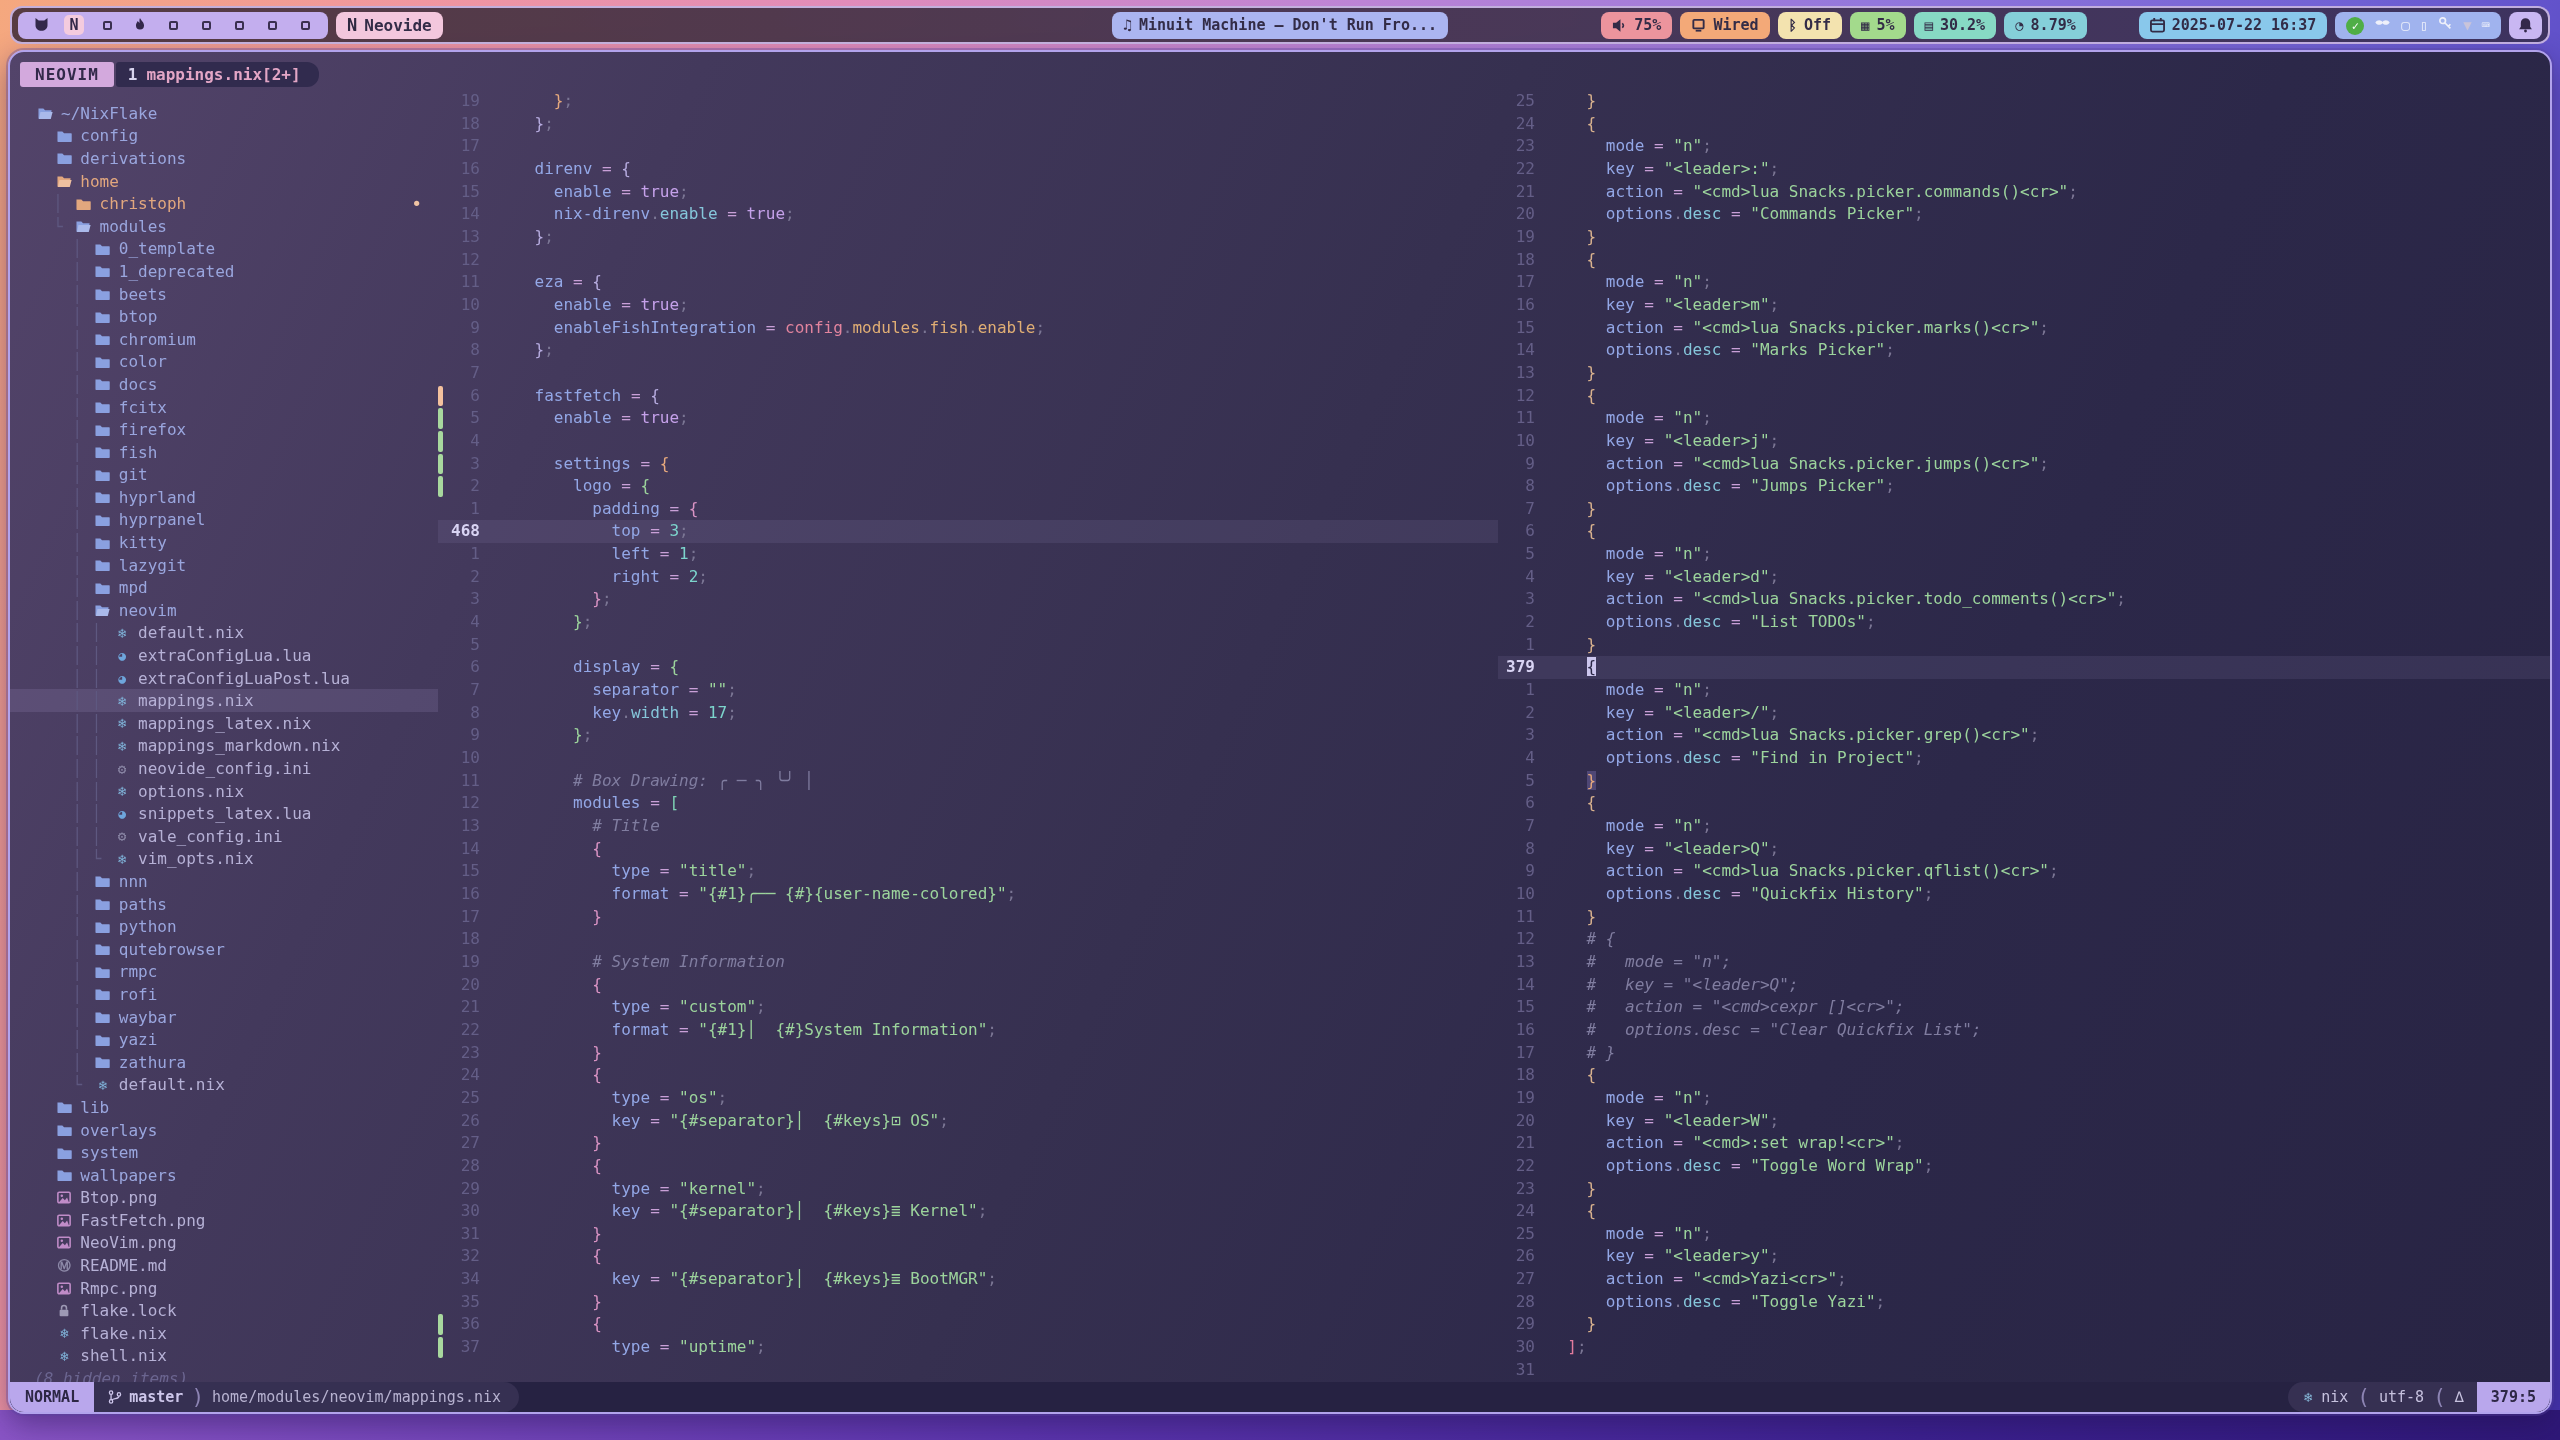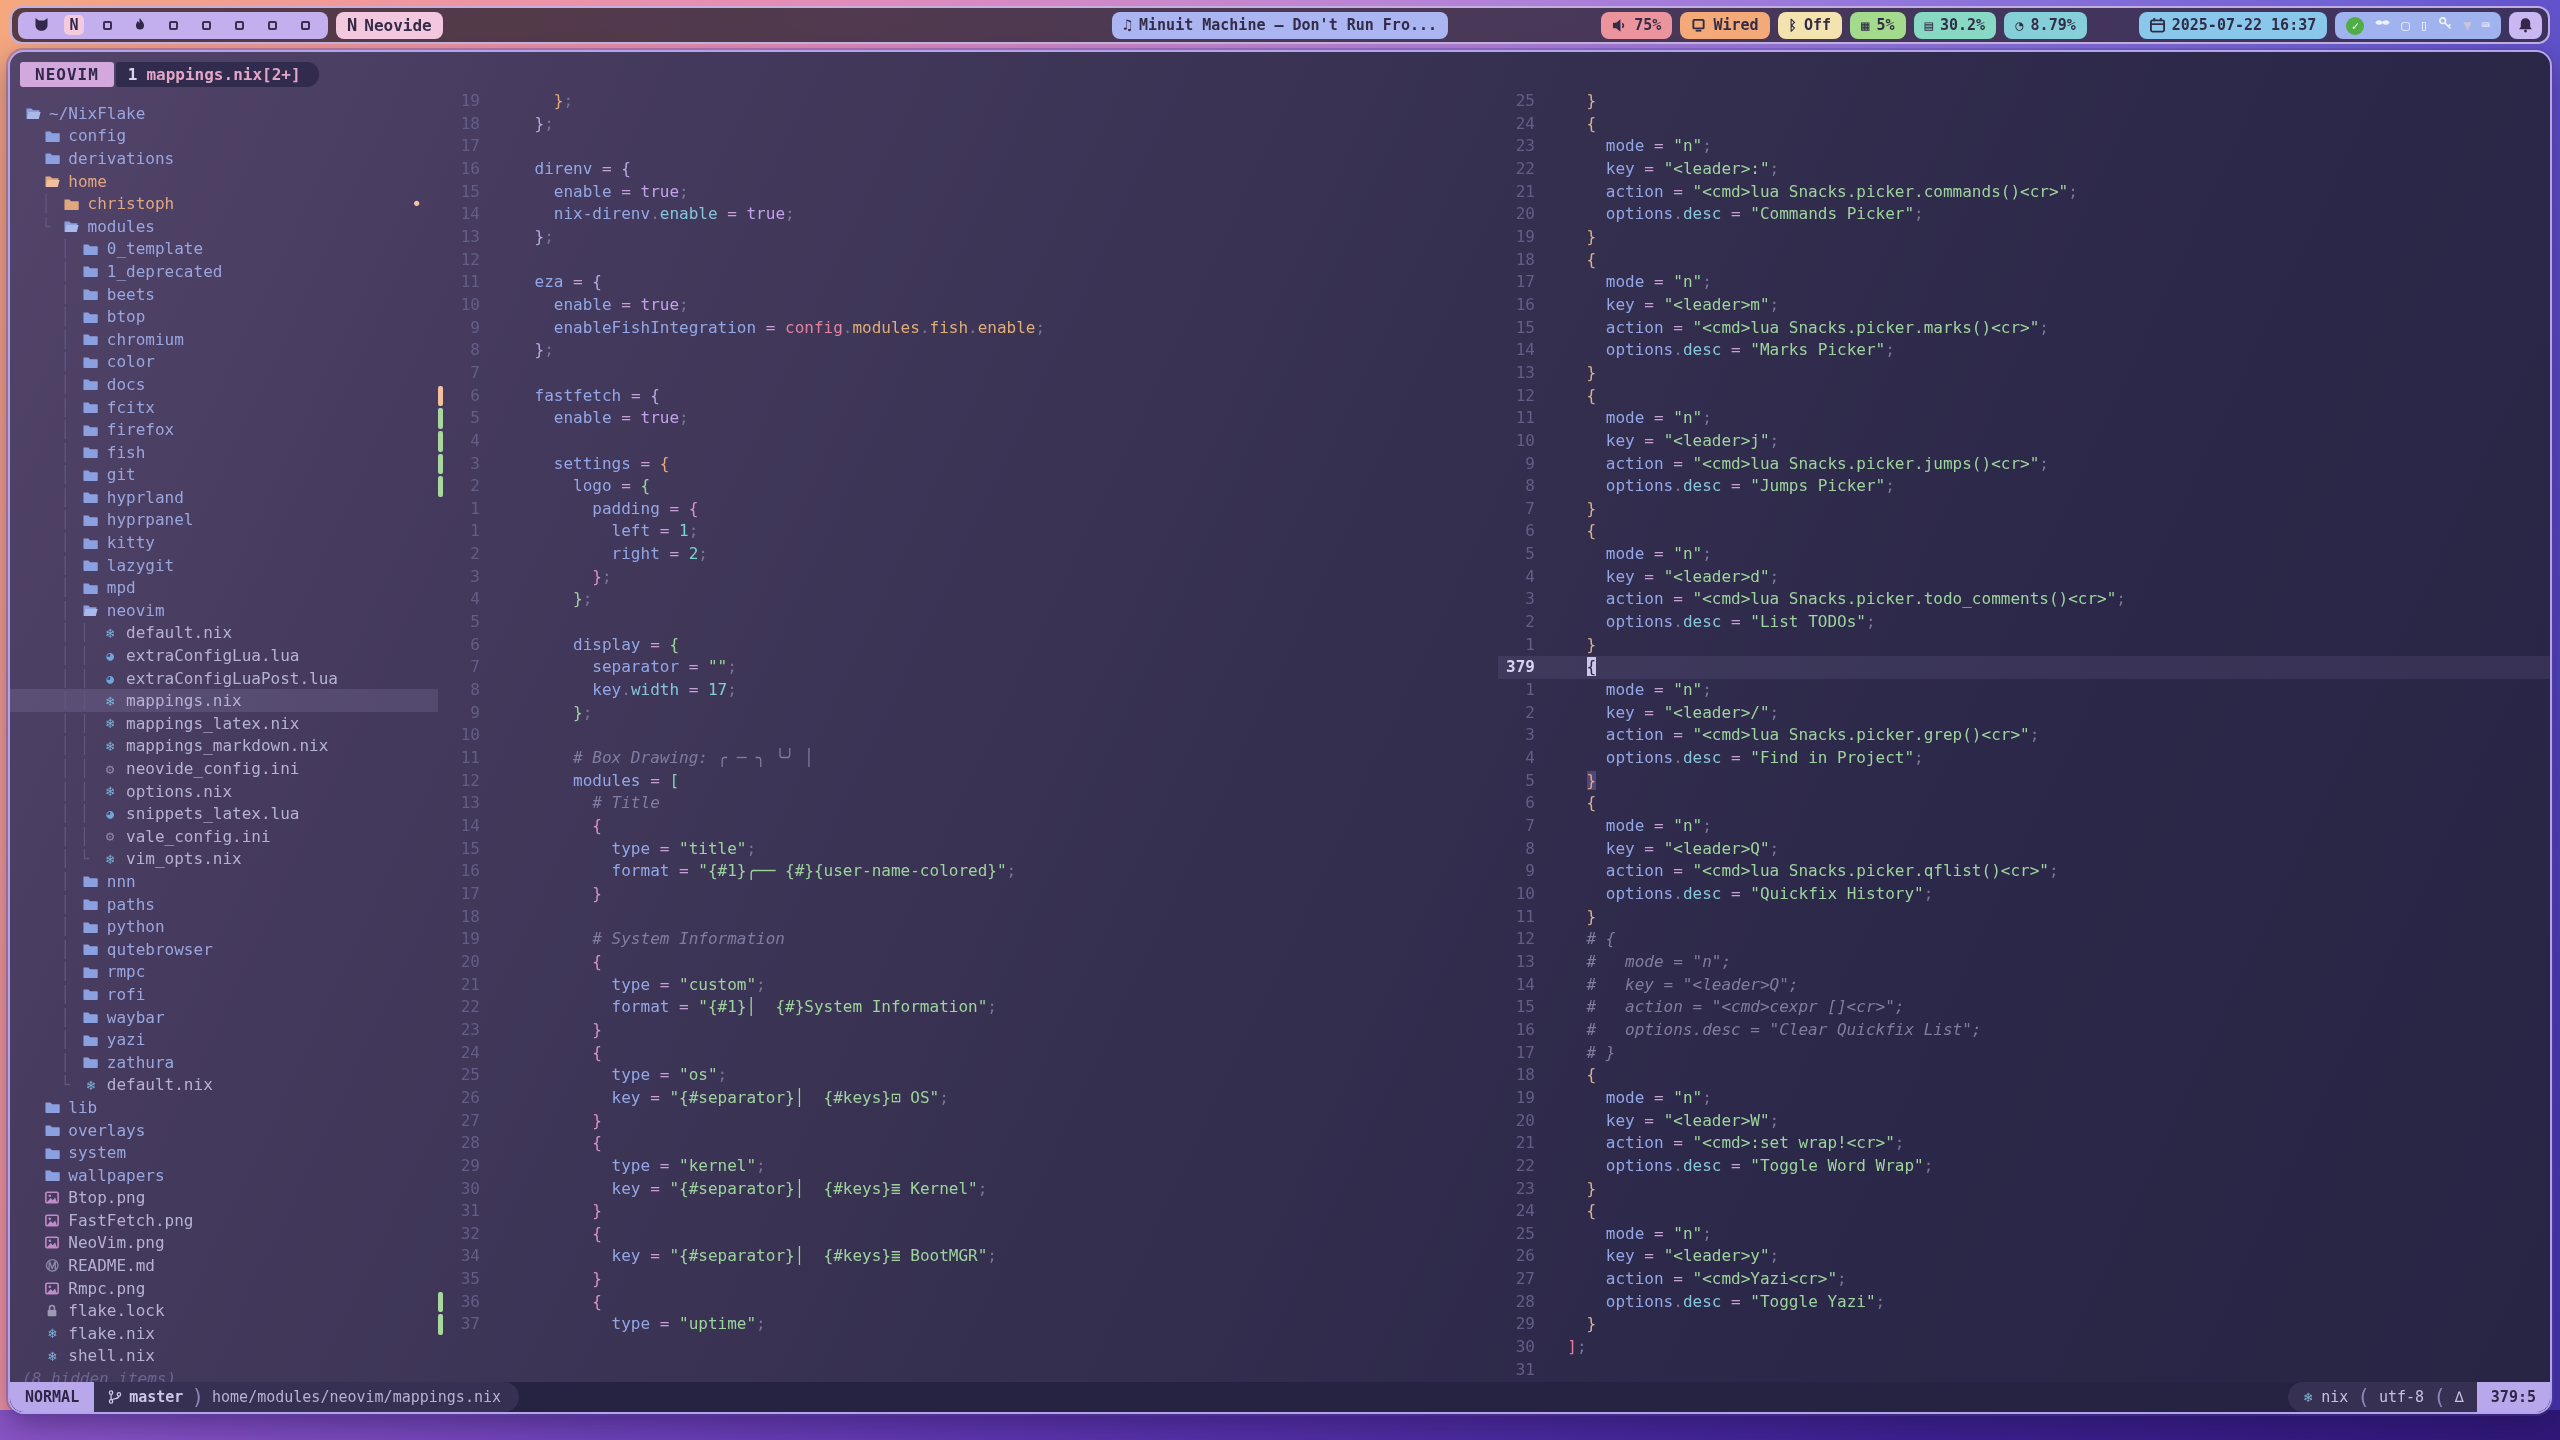--- a/index.html
+++ b/index.html
@@ -43,21 +43,21 @@
   .tabline { height:38px; display:flex; align-items:flex-end; padding:0 0 3px 10px; gap:2px; }
   .explorer-tab { background:#d3a9dd; color:#32294a; font-weight:bold; font-size:16px;
     letter-spacing:1px; padding:3px 15px; border-radius:3px; }
   .buffer-tab { background:#312b4e; padding:3px 18px 3px 12px; border-radius:3px 12px 12px 3px;
     font-weight:bold; font-size:16px; display:flex; gap:9px; }
   .buffer-index { color:#d8d4ee; } .buffer-name { color:#e3a6c6; }
 
   
   .main { position:absolute; top:38px; left:0; right:0; bottom:30px; display:flex; overflow:hidden; }
   .sidebar { width:428px; flex:none; padding-top:12px; position:relative; overflow:hidden; }
-  .trow { display:flex; align-items:center; height:22.6px; font-size:16px; padding-left:12px; position:relative; }
+  .trow { display:flex; align-items:center; height:22.6px; font-size:16px; padding-left:24px; position:relative; }
   .trow.sel { background:rgba(200,188,242,.13); }
   .tpre { color:#5e5880; white-space:pre; }
   .ticon { width:22px; flex:none; text-align:center; margin-right:5px; display:inline-flex; justify-content:center; }
   .dir { color:#9aa6de; } .dir-orange { color:#e2a77e; } .file { color:#b6b1d6; }
   .hidden-note { color:#6b6590; font-style:italic; }
   .tbadge { position:absolute; right:16px; color:#f0c4a4; font-size:18px; }
   .glyph-nix { color:#7fb2d8; font-size:14px; } .glyph-lua { color:#6ea6dc; font-size:13px; }
   .glyph-ini { color:#8d89a8; font-size:14px; }
   .glyph-md  { color:#8d89a8; font-size:13px; }
 
@@ -953,20 +953,24 @@
           </div>
           <div class="row">
             <span class="sign add"></span>
             <span class="gutter">2</span>
             <span class="code"><span class="t">        </span><span class="k">logo</span><span class="t"> </span><span class="eq">=</span><span class="t"> </span><span class="b3">{</span></span>
           </div>
           <div class="row">
             <span class="gutter">1</span>
             <span class="code"><span class="t">          </span><span class="k">padding</span><span class="t"> </span><span class="eq">=</span><span class="t"> </span><span class="b4">{</span></span>
           </div>
+          <div class="row hl">
+            <span class="gutter">468</span>
+            <span class="code"><span class="t">            </span><span class="k">top</span><span class="t"> </span><span class="eq">=</span><span class="t"> </span><span class="n">3</span><span class="p">;</span></span>
+          </div>
           <div class="row">
             <span class="gutter">1</span>
             <span class="code"><span class="t">            </span><span class="k">left</span><span class="t"> </span><span class="eq">=</span><span class="t"> </span><span class="n">1</span><span class="p">;</span></span>
           </div>
           <div class="row">
             <span class="gutter">2</span>
             <span class="code"><span class="t">            </span><span class="k">right</span><span class="t"> </span><span class="eq">=</span><span class="t"> </span><span class="n">2</span><span class="p">;</span></span>
           </div>
           <div class="row">
             <span class="gutter">3</span>

